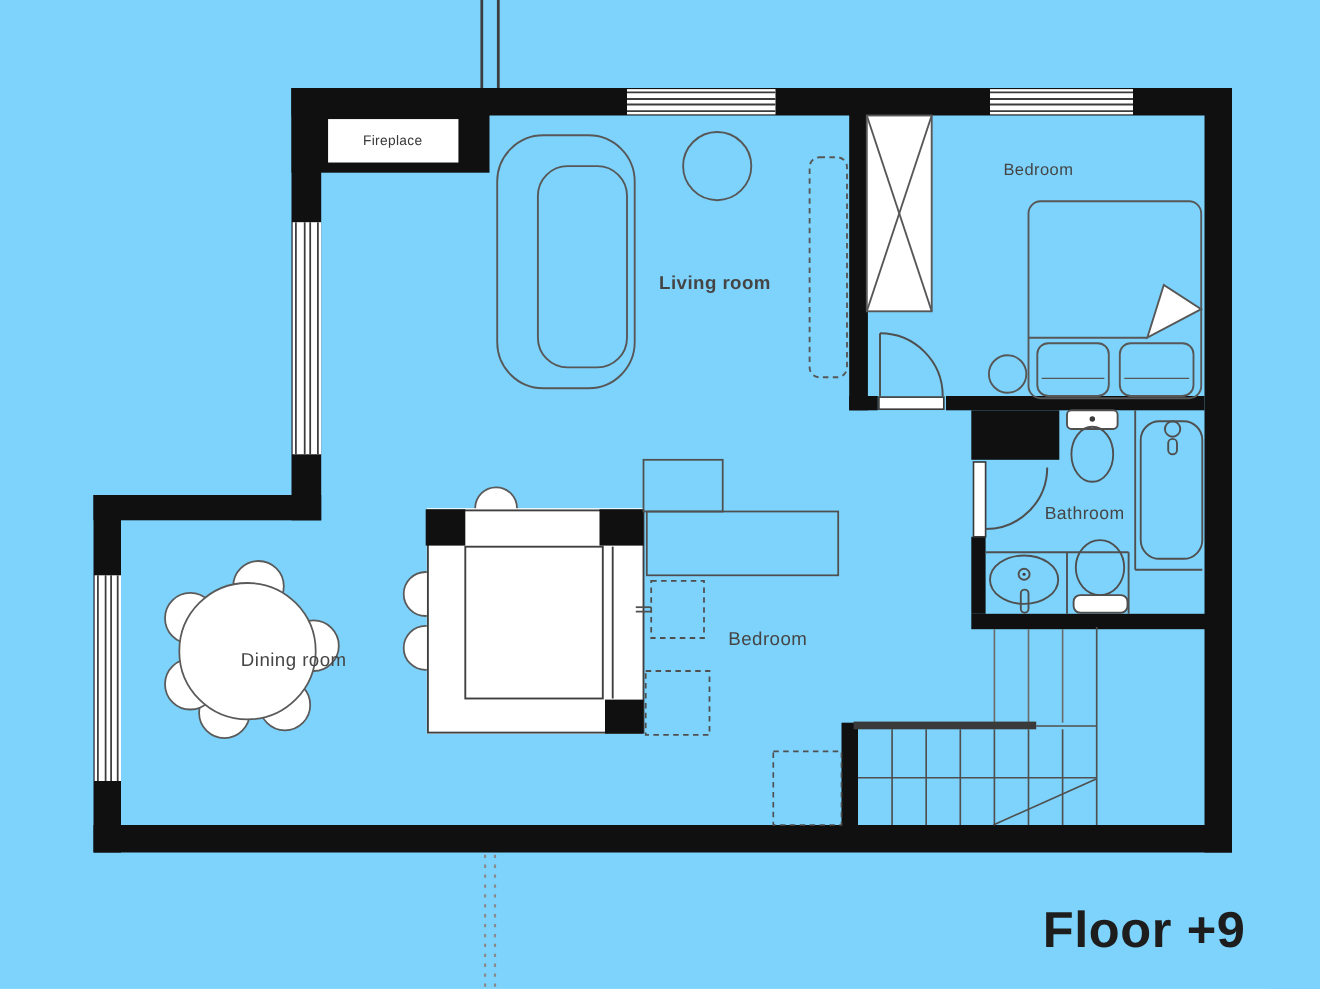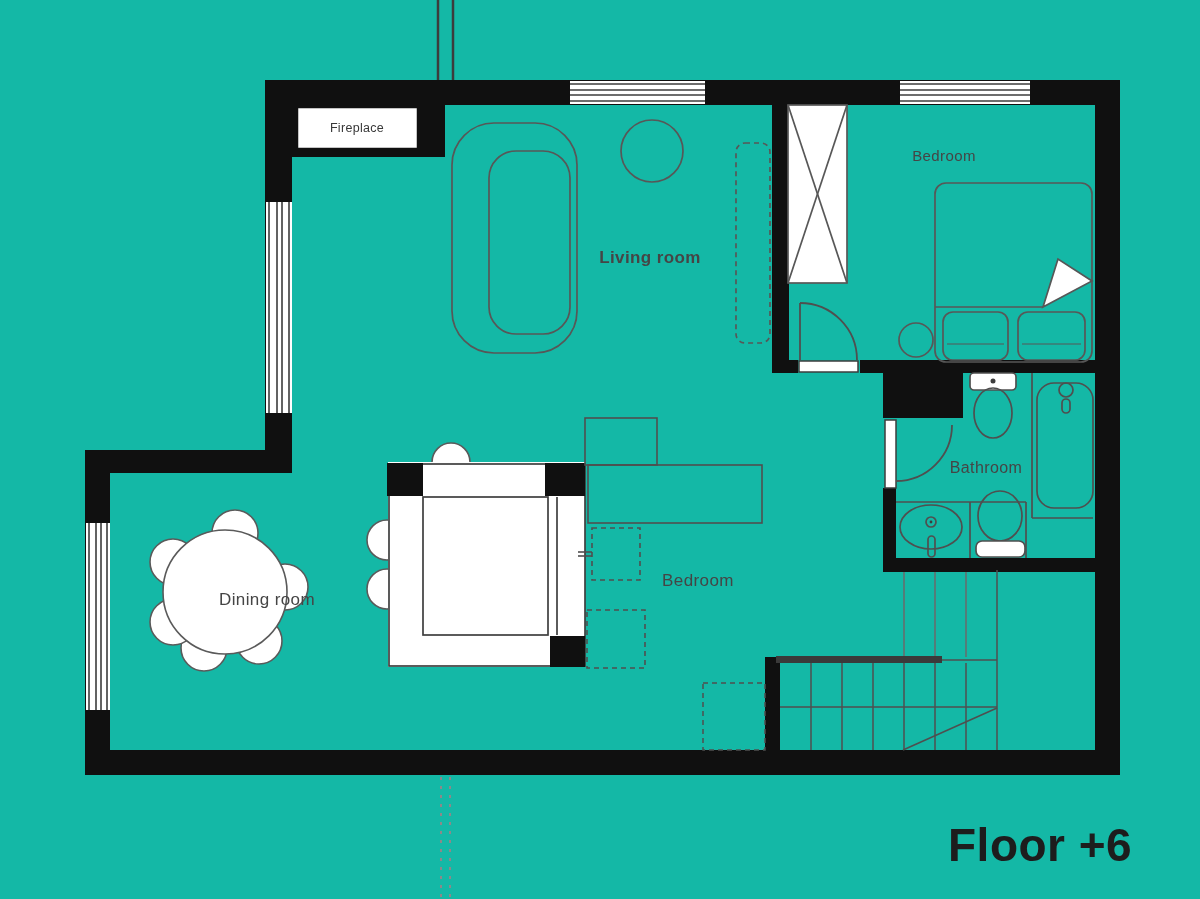--- a/index.html
+++ b/index.html
@@ -1,19 +1,19 @@
 <!DOCTYPE html>
 <html><head>
 <meta charset="utf-8">
 <style>
   html,body{margin:0;padding:0;background:#ffffff;}
   .plan{
     position:relative;
     width:1200px;height:899px;
-    background:#14b8a6;
+    background:#7dd3fc;
     font-family:"Liberation Sans", sans-serif;
     overflow:hidden;
   }
   .plan svg{position:absolute;left:0;top:0;}
   .room-label{
     position:absolute;
     color:#454545;
     font-size:17px;
     letter-spacing:0.4px;
     text-align:center;
@@ -244,15 +244,15 @@
     </g>
 
   </svg>
 
   <div class="room-label lbl-fireplace">Fireplace</div>
   <div class="room-label lbl-living">Living room</div>
   <div class="room-label lbl-bedroom">Bedroom</div>
   <div class="room-label lbl-bathroom">Bathroom</div>
   <div class="room-label lbl-kitchen">Bedroom</div>
   <div class="room-label lbl-dining">Dining room</div>
-  <div class="floor-title">Floor +6</div>
+  <div class="floor-title">Floor +9</div>
 
 </div>
 
 </body></html>

